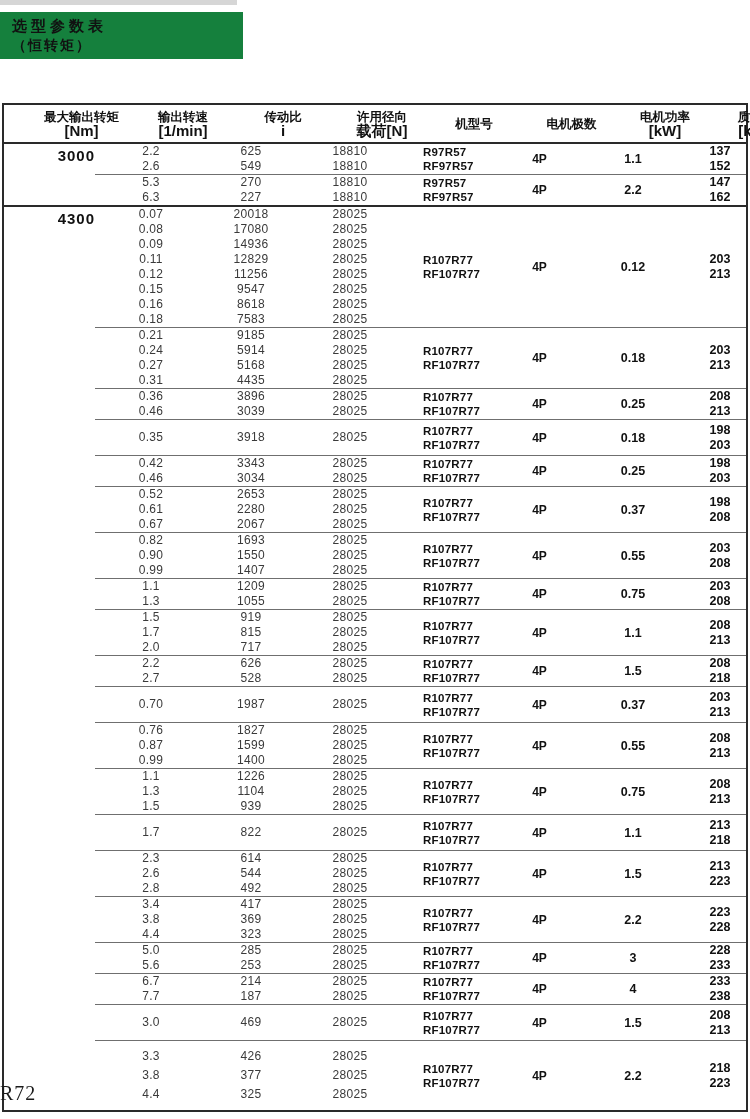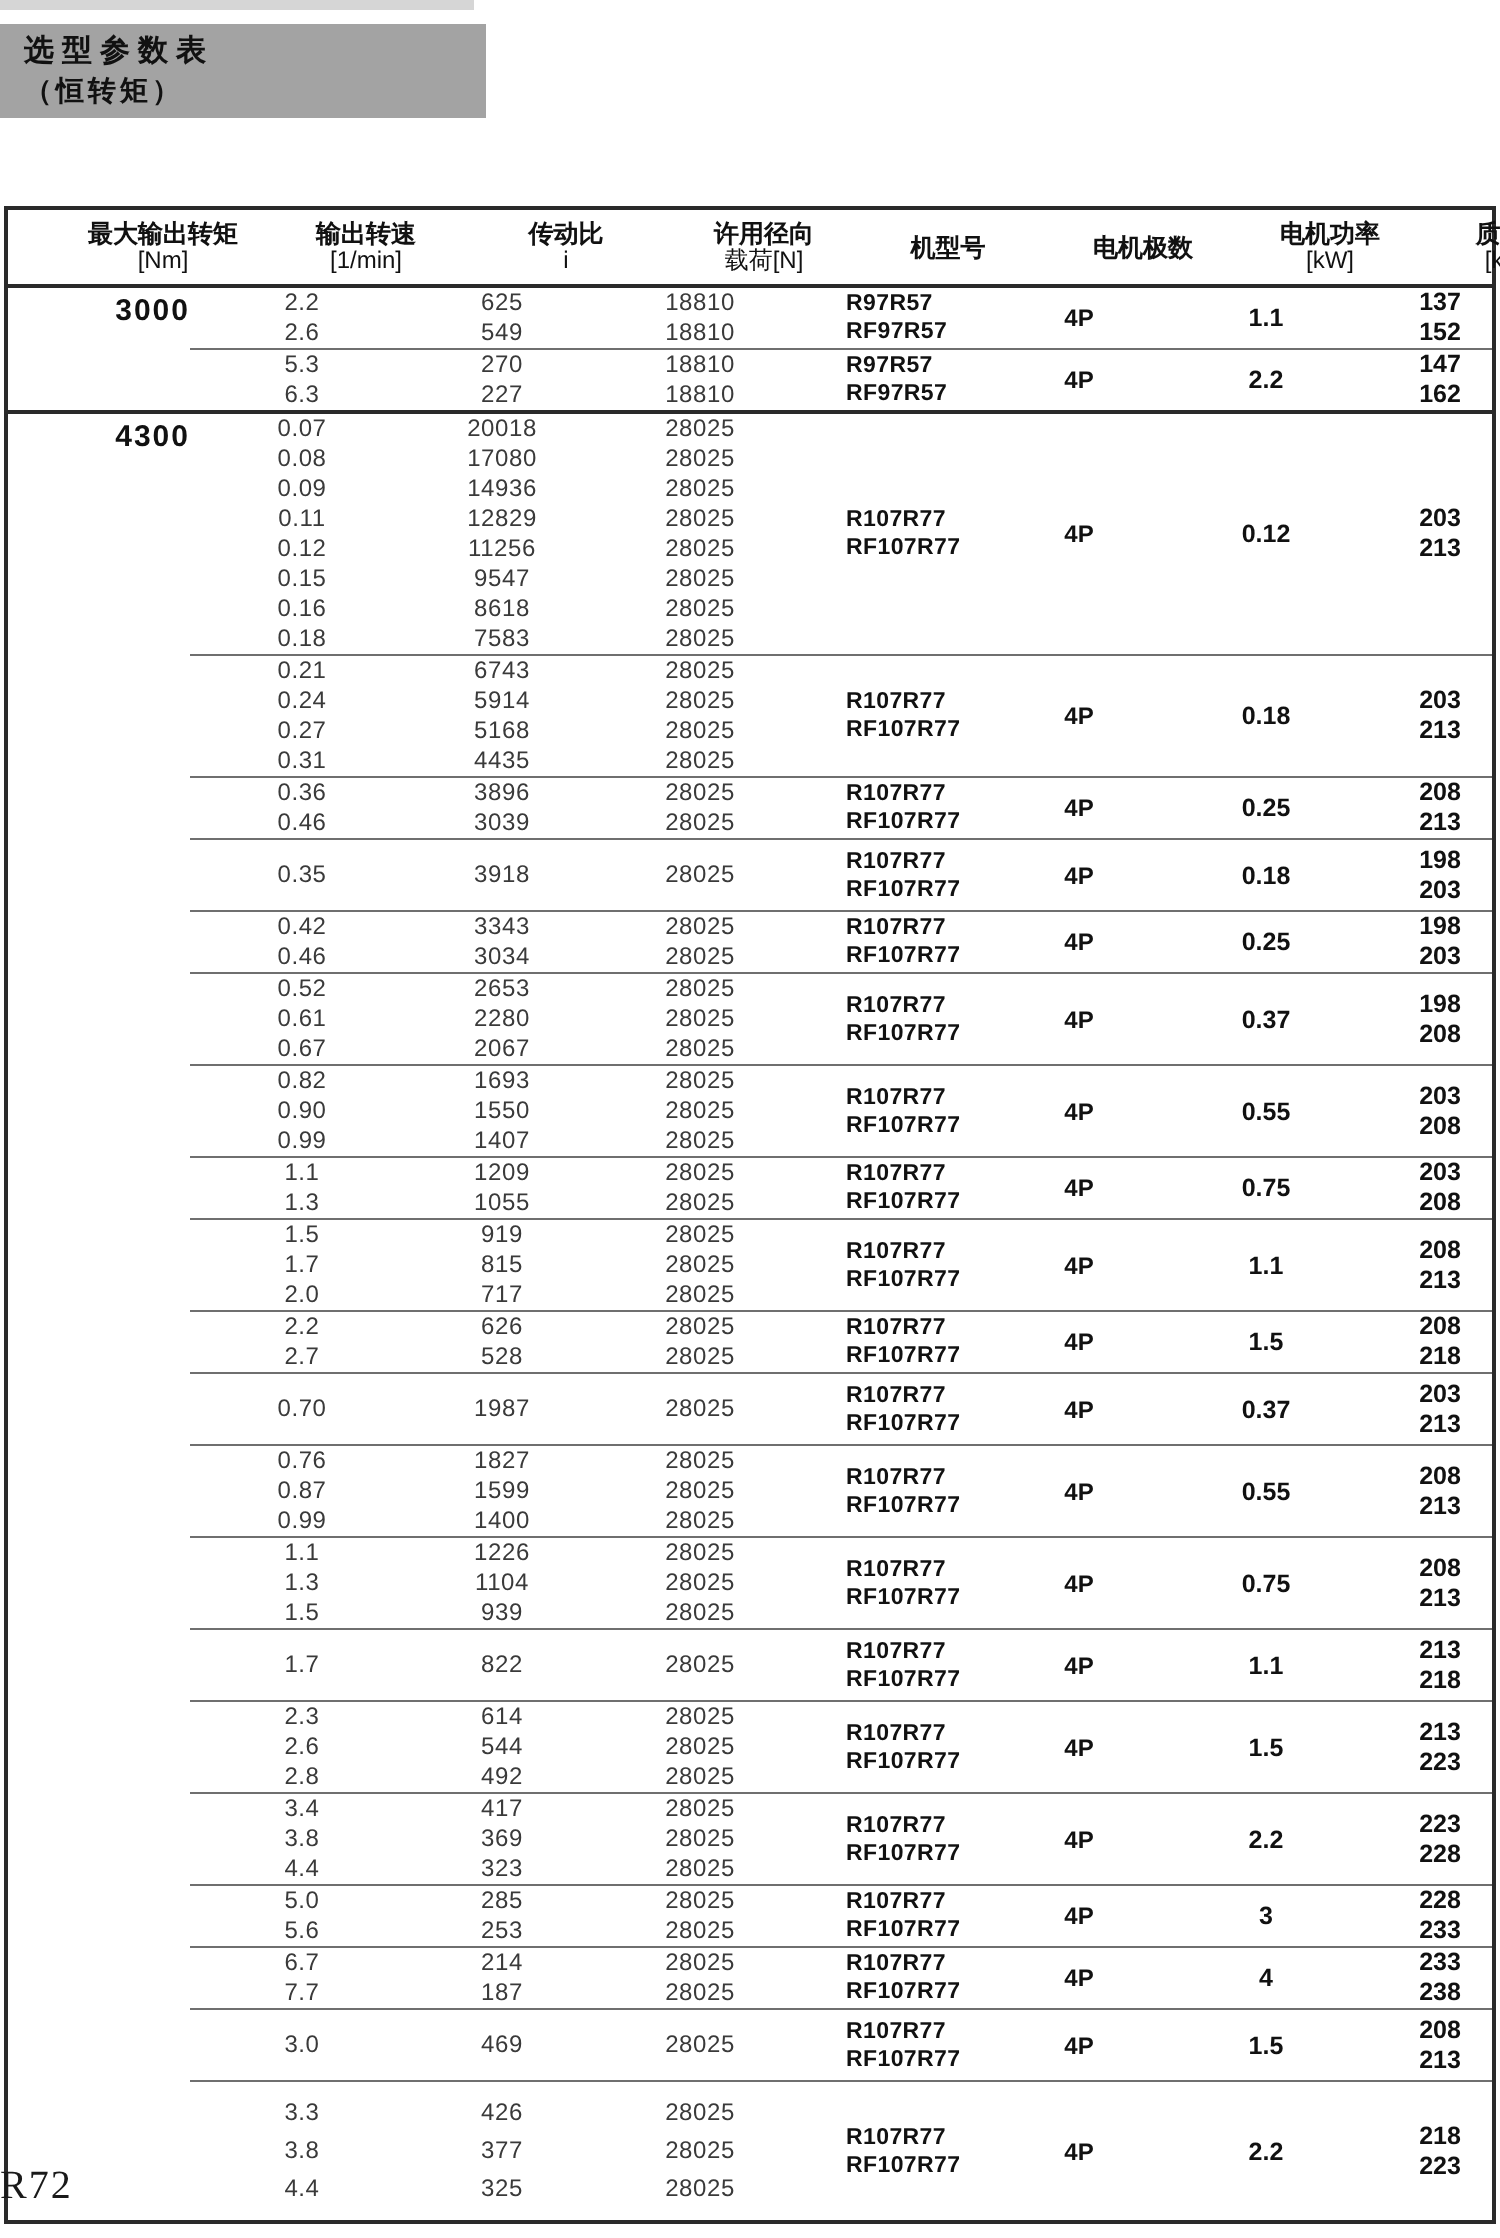--- a/index.html
+++ b/index.html
@@ -4,38 +4,38 @@
 <style>
   html,body{margin:0;padding:0;}
   body{
     width:750px;height:1119px;position:relative;background:#ffffff;
     font-family:"Liberation Sans", sans-serif;color:#222;
     -webkit-font-smoothing:antialiased;
   }
   
   .top-strip{position:absolute;left:0;top:0;width:237px;height:5px;background:#d6d6d6;}
   .title-box{
-    position:absolute;left:0;top:12px;width:243px;height:47px;background:#a3a3a3;
+    position:absolute;left:0;top:12px;width:243px;height:47px;background:#15803d;
     padding:4px 0 0 12px;box-sizing:border-box;
   }
   .title-line1{font-size:15px;font-weight:bold;letter-spacing:4px;color:#111;line-height:20px;}
   .title-line2{font-size:14px;font-weight:bold;letter-spacing:2px;color:#111;line-height:19px;}
 
   
   .sel-table{
     position:absolute;left:2px;top:103px;width:746px;box-sizing:border-box;
     border:2px solid #2a2a2a;
   }
   .thead{
     display:grid;grid-template-columns:91px 112px 88px 110px 102px 65px 122px 52px;
     height:37px;border-bottom:2px solid #2a2a2a;padding-left:32px;
   }
   .hcell{display:flex;flex-direction:column;justify-content:center;align-items:center;text-align:center;}
   .hcell .hname{font-size:12.5px;font-weight:bold;color:#111;line-height:14px;white-space:pre;}
-  .hcell .hunit{font-size:12px;font-weight:normal;color:#111;line-height:13px;white-space:pre;}
+  .hcell .hunit{font-size:15px;font-weight:bold;color:#111;line-height:13px;white-space:pre;}
   .hcell.model-h{padding-right:28px;}
 
   
   .group{position:relative;}
   .group + .group{border-top:2px solid #2a2a2a;}
   .torque-label{
     position:absolute;left:0;top:3px;width:91px;text-align:right;
     font-size:15px;font-weight:bold;color:#111;letter-spacing:1px;
   }
   .block{
@@ -227,21 +227,21 @@
     <div class="cell-mass">
       <div>203</div>
       <div>213</div>
     </div>
   </div>
 
   <div class="block">
     <div class="speeds">
   <div class="speed-row">
     <span>0.21</span>
-    <span>6743</span>
+    <span>9185</span>
     <span>28025</span>
   </div>
 
   <div class="speed-row">
     <span>0.24</span>
     <span>5914</span>
     <span>28025</span>
   </div>
 
   <div class="speed-row">

